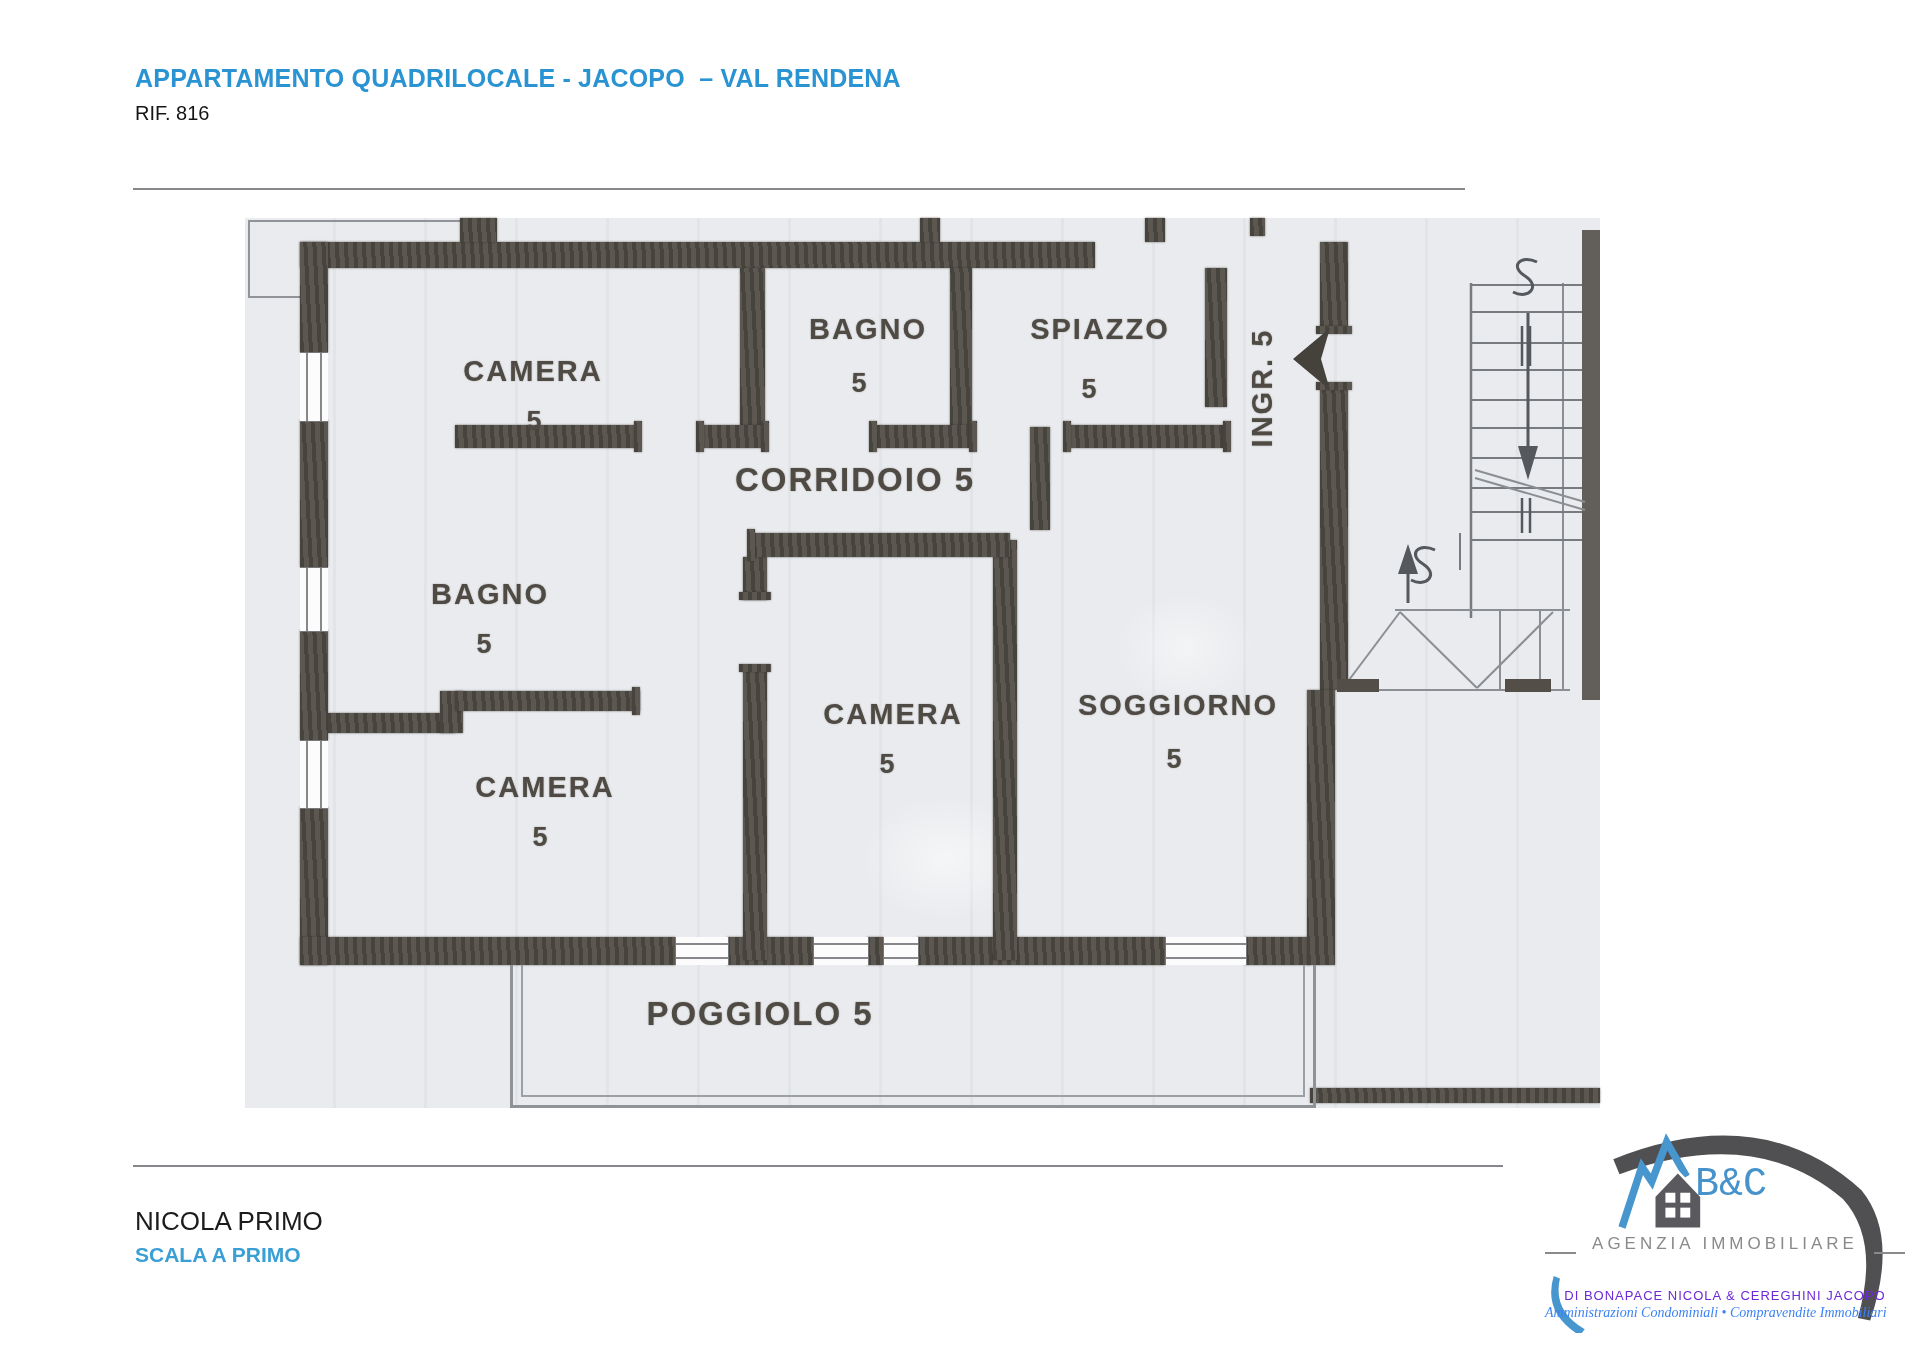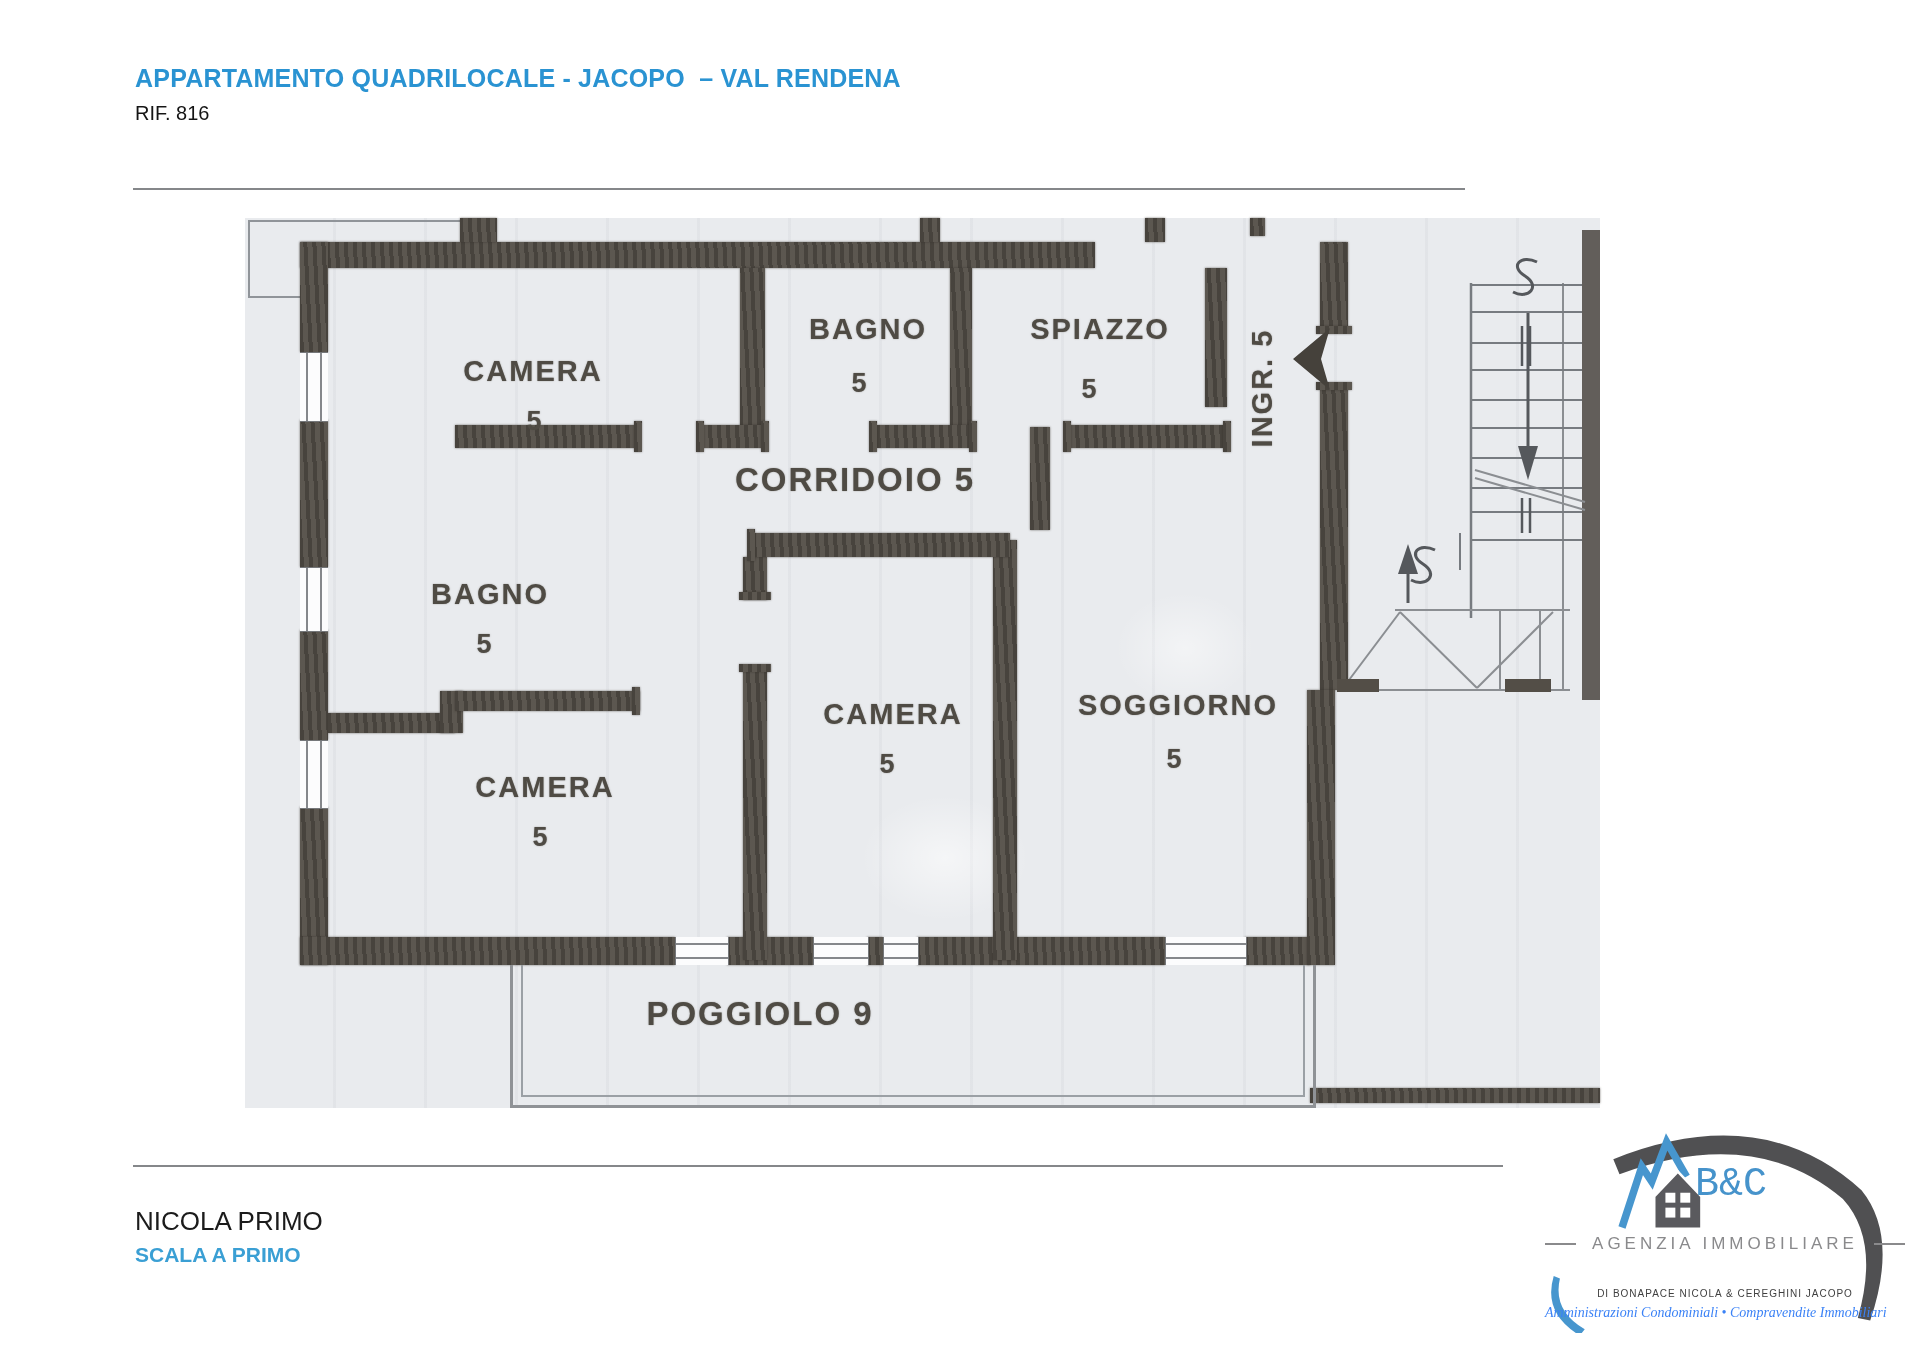--- a/index.html
+++ b/index.html
@@ -41,29 +41,29 @@
            border:3px solid #8f9296;border-top:none;}
   .balcony-inner{position:absolute;left:8px;right:8px;top:0;bottom:8px;
            border:2px solid #9ba0a5;border-top:none;}
   .stairs-svg{position:absolute;left:1040px;top:0;}
 
   
   .logo{position:absolute;left:1545px;top:1122px;width:360px;height:218px;}
   .logo-svg{position:absolute;left:0;top:0;}
   .bc{position:absolute;left:150px;top:40px;font-family:Liberation Mono, monospace;
       font-size:40px;color:#4693cb;}
-  .tagline{position:absolute;left:0;top:112px;width:100%;display:flex;align-items:center;
+  .tagline{position:absolute;left:0;top:112px;width:100%;display:flex;align-items:flex-end;
       justify-content:center;gap:16px;color:#8a8a8c;}
   .tagline .ln{display:block;width:42px;height:2px;background:#8a8a8c;}
   .tagline .tx{font-size:17px;letter-spacing:4px;white-space:nowrap;}
   .agency{position:absolute;left:0;top:130px;width:100%;text-align:center;
       font-family:"Liberation Serif",serif;font-weight:bold;font-size:29px;
       color:#3d85bd;letter-spacing:.5px;white-space:nowrap;}
   .owners{position:absolute;left:0;top:166px;width:100%;text-align:center;
-      font-size:10px;color:#404040;letter-spacing:1px;white-space:nowrap;}
+      font-size:13px;color:#6d28d9;letter-spacing:1px;white-space:nowrap;}
   .services{position:absolute;left:0;top:183px;width:100%;
       font-family:"Liberation Serif",serif;font-style:italic;font-size:14px;
       color:#3b82f6;white-space:nowrap;}
 </style>
 </head>
 <body>
 
 <div class="page">
 
   <h1 class="title">APPARTAMENTO QUADRILOCALE - JACOPO  – VAL RENDENA</h1>
@@ -191,21 +191,21 @@
     <b class="rl big" style="left:610px;top:243px">CORRIDOIO 5</b>
     <b class="rl ingr" style="left:1017px;top:170px">INGR. 5</b>
     <b class="rl" style="left:245px;top:360px">BAGNO</b>
     <b class="rn" style="left:240px;top:411px">5</b>
     <b class="rl" style="left:300px;top:553px">CAMERA</b>
     <b class="rn" style="left:296px;top:604px">5</b>
     <b class="rl" style="left:648px;top:480px">CAMERA</b>
     <b class="rn" style="left:643px;top:531px">5</b>
     <b class="rl" style="left:933px;top:471px">SOGGIORNO</b>
     <b class="rn" style="left:930px;top:526px">5</b>
-    <b class="rl big" style="left:515px;top:777px">POGGIOLO 9</b>
+    <b class="rl big" style="left:515px;top:777px">POGGIOLO 5</b>
   </div>
 
   <div class="rule rule-bottom"></div>
   <div class="floor-lbl">NICOLA PRIMO</div>
   <div class="stair-lbl">SCALA A PRIMO</div>
 
   <div class="logo">
     <svg class="logo-svg" width="360" height="211" viewBox="0 0 290 170">
       <path d="M55,30 Q175,-18 255,55 Q285,92 262,160 L252,158 Q270,95 240,62 Q170,2 60,42 Z" fill="#505052"></path>
       <path d="M12,126 Q6,152 32,167 L28,172 Q-2,154 7,124 Z" fill="#4796ce"></path>

